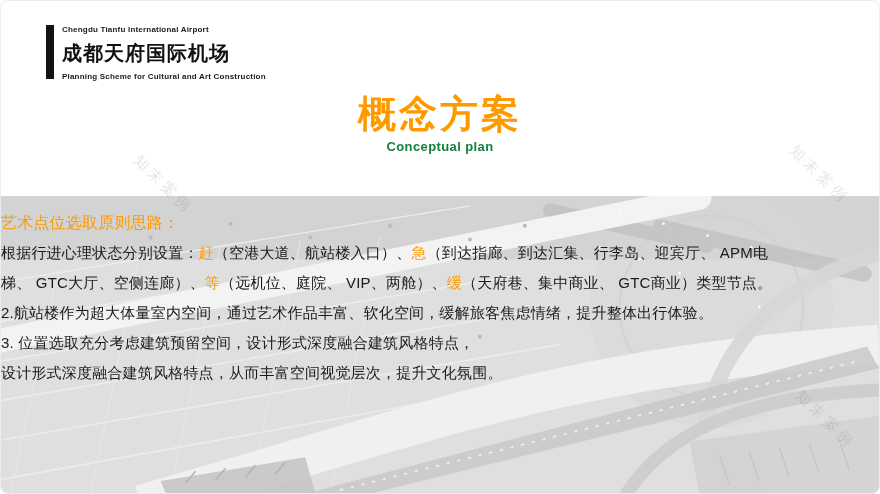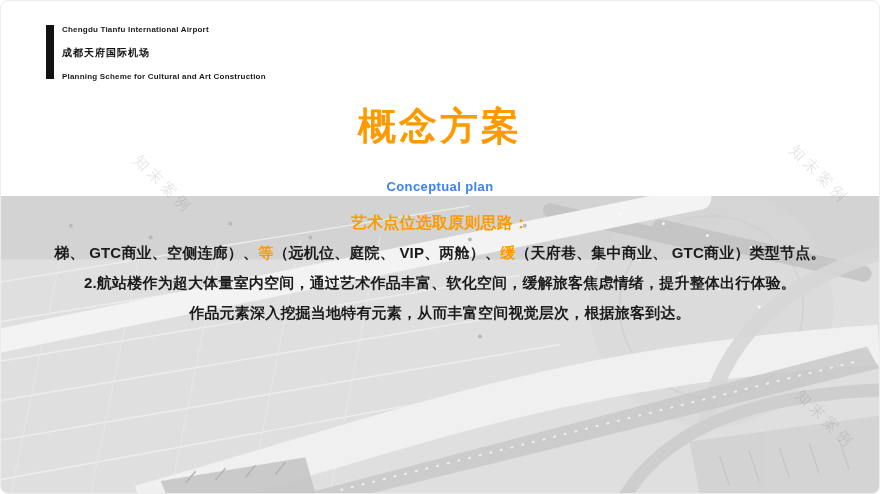--- a/index.html
+++ b/index.html
@@ -11,44 +11,44 @@
     border-radius:8px;
     overflow:hidden;
     box-sizing:border-box;
     font-family:"Liberation Sans","DejaVu Sans",sans-serif;
   }
   
   .logo{position:absolute;left:33px;top:24px;display:flex;gap:8px;z-index:5;margin-left:12px;}
   .logo-bar{width:8px;height:54px;background:#121212;}
   .logo-text{display:flex;flex-direction:column;justify-content:space-between;height:56px;}
   .logo-en{font-size:8px;font-weight:bold;color:#1a1a1a;letter-spacing:.2px;line-height:9px;}
-  .logo-cn{font-size:10px;font-weight:bold;color:#111;line-height:16px;letter-spacing:1px;}
+  .logo-cn{font-size:20px;font-weight:bold;color:#111;line-height:16px;letter-spacing:1px;}
   
   .title-block{position:absolute;top:88px;left:0;right:0;text-align:center;z-index:5;}
   .title-block h1{
-    margin:16px;font-size:38px;font-weight:bold;color:var(--accent,#fe9a00);
+    margin:4px;font-size:38px;font-weight:bold;color:var(--accent,#fe9a00);
     letter-spacing:3px;line-height:42px;
   }
-  .subtitle{margin-top:32px;font-size:13px;font-weight:bold;color:#3b82f6;letter-spacing:.4px;}
+  .subtitle{margin-top:4px;font-size:13px;font-weight:bold;color:#15803d;letter-spacing:.4px;}
   
   .photo{position:absolute;left:0;top:195px;right:0;bottom:0;z-index:1;}
   .photo svg{display:block;width:100%;height:100%;}
   
   .wm{
     position:absolute;z-index:4;color:rgba(80,80,80,.14);
     font-size:15px;letter-spacing:4px;white-space:nowrap;
     transform:rotate(45deg);transform-origin:left top;pointer-events:none;
   }
   .wm1{left:142px;top:150px;}
   .wm2{left:798px;top:140px;}
   .wm3{left:804px;top:385px;}
   
   .content{
     position:absolute;left:0;right:0;top:207px;z-index:6;
-    text-align:center;font-size:15px;font-weight:bold;color:#1b1b1b;
+    font-size:15px;font-weight:normal;color:#1b1b1b;
     line-height:30px;letter-spacing:.2px;
   }
   .body-line{white-space:nowrap;}
   .heading{color:var(--accent,#fe9a00);font-size:16px;}
   .hl{color:var(--accent,#fe9a00);}
 </style>
 </head>
 <body>
 
 <div class="slide">
@@ -154,19 +154,21 @@
     </svg>
   </div>
 
   <div class="wm wm1">知末案例</div>
   <div class="wm wm2">知末案例</div>
   <div class="wm wm3">知末案例</div>
 
   <div class="content">
     <div class="body-line heading">艺术点位选取原则思路：</div>
     <div>
-        <div class="body-line"><span>梯、 GTC商业、空侧连廊）、</span><span class="hl">等</span><span>（远机位、庭院、 VIP、两舱）、</span><span class="hl">缓</span><span>（天府巷、集中商业、 GTC商业）类型节点。</span></div>
+        <div class="body-line"><span>根据行进心理状态分别设置：</span><span class="hl">赶</span><span>（空港大道、航站楼入口）、</span><span class="hl">急</span><span>（到达指廊、到达汇集、行李岛、迎宾厅、 APM电</span></div>
+        <div class="body-line"><span>梯、 GTC大厅、空侧连廊）、</span><span class="hl">等</span><span>（远机位、庭院、 VIP、两舱）、</span><span class="hl">缓</span><span>（天府巷、集中商业、 GTC商业）类型节点。</span></div>
         <div class="body-line"><span>2.航站楼作为超大体量室内空间，通过艺术作品丰富、软化空间，缓解旅客焦虑情绪，提升整体出行体验。</span></div>
-        <div class="body-line"><span>作品元素深入挖掘当地特有元素，从而丰富空间视觉层次，根据旅客到达。</span></div>
+        <div class="body-line"><span>3. 位置选取充分考虑建筑预留空间，设计形式深度融合建筑风格特点，</span></div>
+        <div class="body-line"><span>设计形式深度融合建筑风格特点，从而丰富空间视觉层次，提升文化氛围。</span></div>
       </div>
   </div>
 
 </div>
 
 </body></html>

